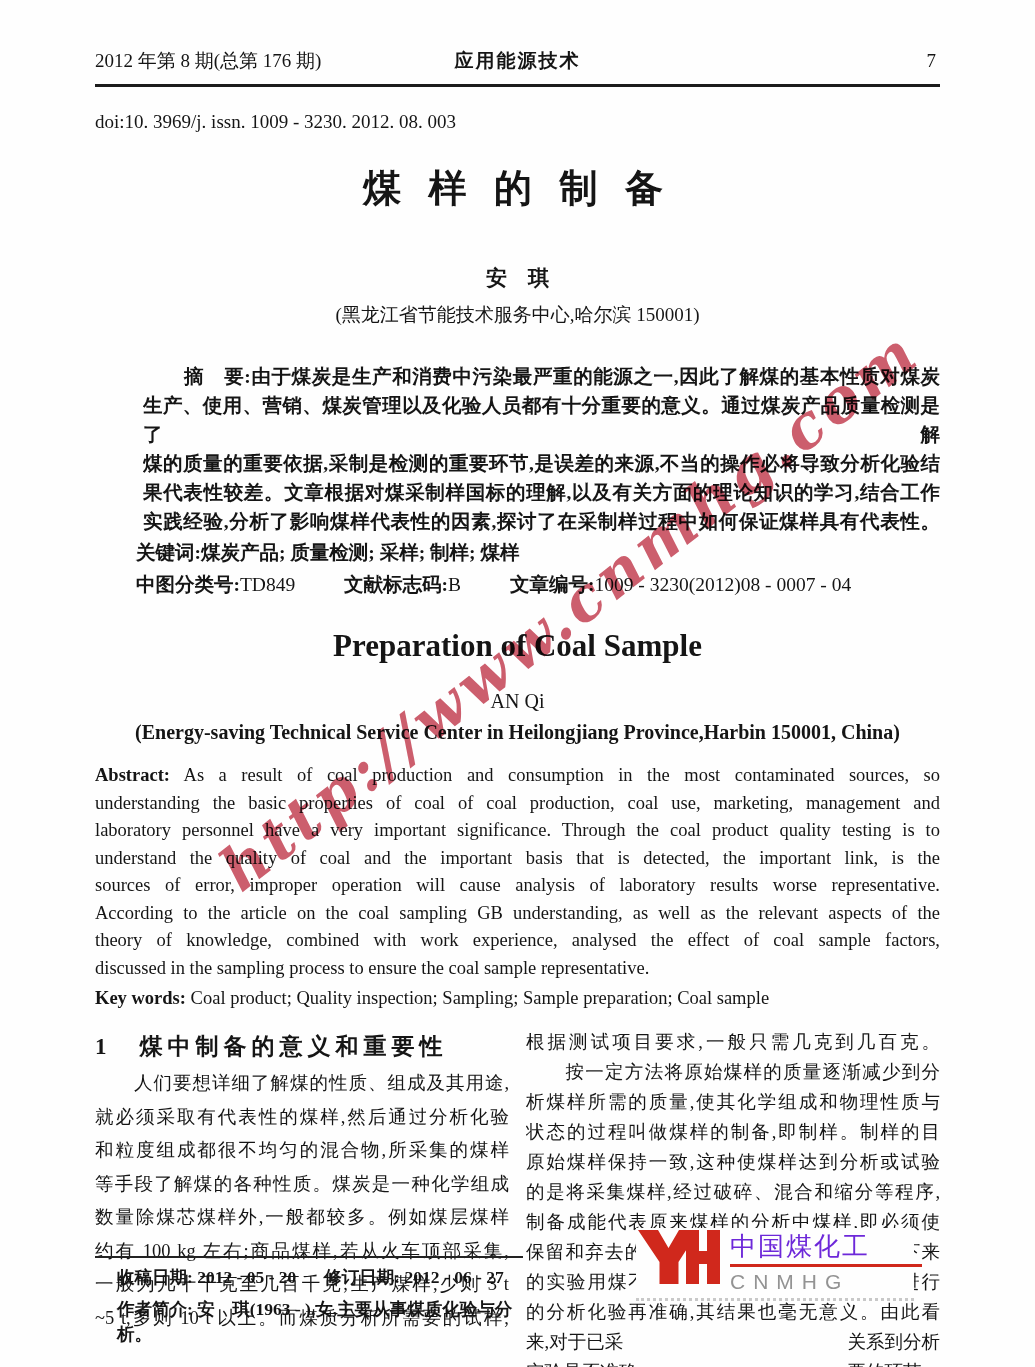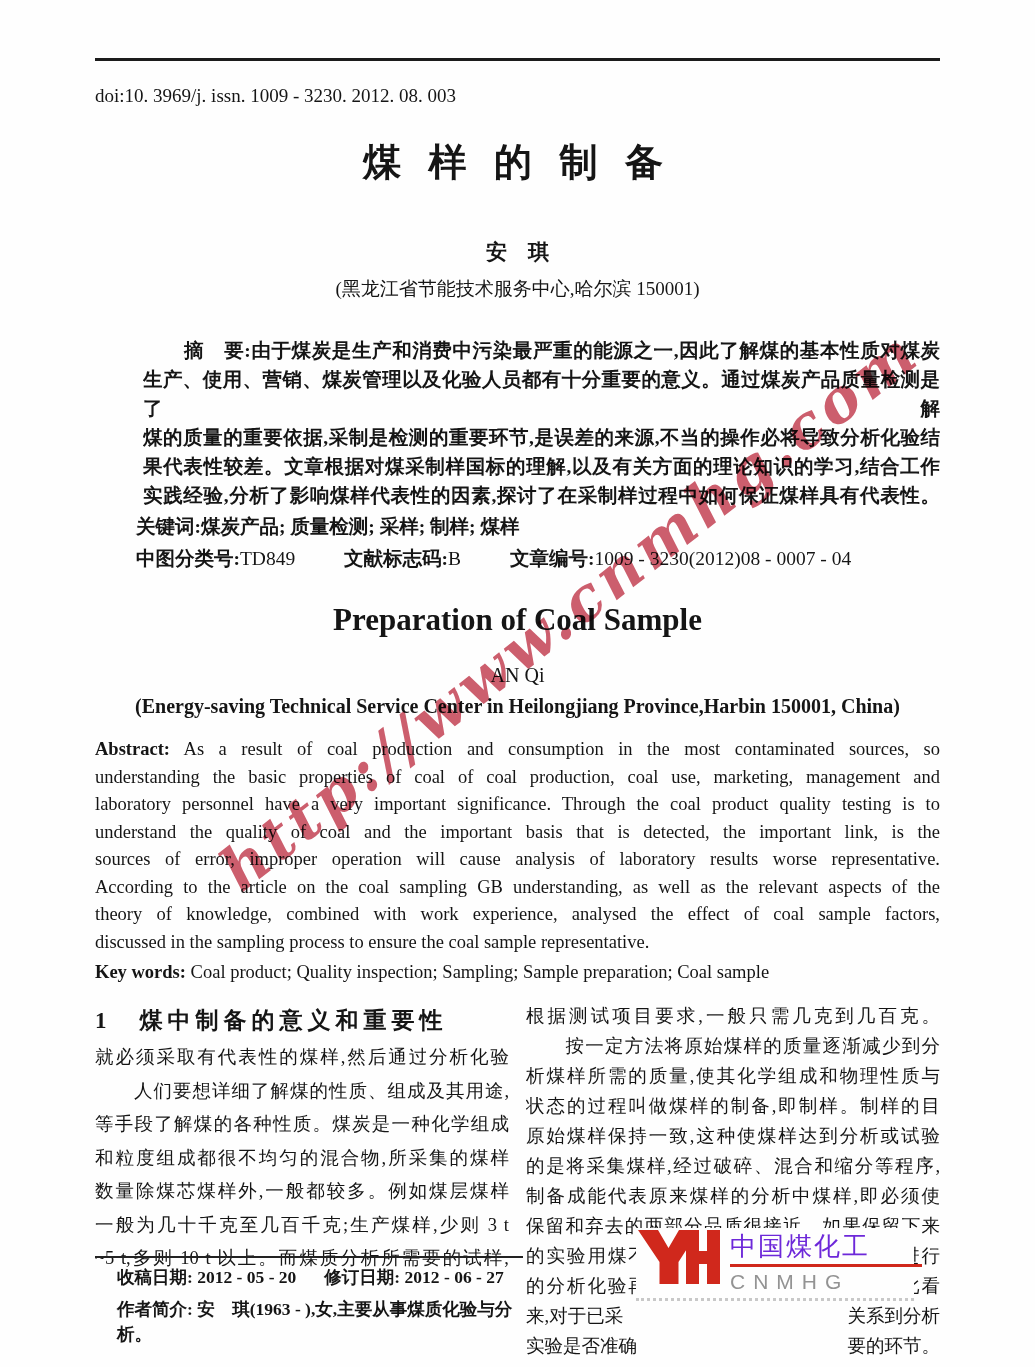--- a/index.html
+++ b/index.html
@@ -73,20 +73,25 @@
 </style>
 </head>
 <body>
 
 <div class="page">
 
   <div class="watermark">http://www.cnmhg.com</div>
 
   <div class="content">
 
+    <div class="hdr">
+      <span>2012 年第 8 期(总第 176 期)</span>
+      <span class="hc">应用能源技术</span>
+      <span class="hr">7</span>
+    </div>
     <div class="rule"></div>
 
     <div class="doi">doi:10. 3969/j. issn. 1009 - 3230. 2012. 08. 003</div>
 
     <h1 class="title-cn">煤 样 的 制 备</h1>
     <div class="author-cn">安　琪</div>
     <div class="affil-cn">(黑龙江省节能技术服务中心,哈尔滨 150001)</div>
 
     <div class="abs-cn">
       <div class="line first"><span class="lbl">摘　要:</span><span>由于煤炭是生产和消费中污染最严重的能源之一,因此了解煤的基本性质对煤炭</span></div>
@@ -117,25 +122,26 @@
       <div class="line">According to the article on the coal sampling GB understanding, as well as the relevant aspects of the</div>
       <div class="line">theory of knowledge, combined with work experience, analysed the effect of coal sample factors,</div>
       <div class="line noj">discussed in the sampling process to ensure the coal sample representative.</div>
     </div>
 
     <div class="kw-en"><span class="lbl">Key words:</span> <span>Coal product; Quality inspection; Sampling; Sample preparation; Coal sample</span></div>
 
     <div class="cols">
       <div class="col colL">
         <div class="sec-h">1　煤中制备的意义和重要性</div>
+        <div class="bl">　　人们要想详细了解煤的性质、组成及其用途,</div>
         <div class="bl">就必须采取有代表性的煤样,然后通过分析化验</div>
-        <div class="bl">　　人们要想详细了解煤的性质、组成及其用途,</div>
+        <div class="bl">和粒度组成都很不均匀的混合物,所采集的煤样</div>
         <div class="bl">等手段了解煤的各种性质。煤炭是一种化学组成</div>
-        <div class="bl">和粒度组成都很不均匀的混合物,所采集的煤样</div>
         <div class="bl">数量除煤芯煤样外,一般都较多。例如煤层煤样</div>
+        <div class="bl">约有 100 kg 左右;商品煤样,若从火车顶部采集,</div>
         <div class="bl">一般为几十千克至几百千克;生产煤样,少则 3 t</div>
         <div class="bl">~5 t,多则 10 t 以上。而煤质分析所需要的试样,</div>
       </div>
       <div class="col colR">
         <div class="bl">根据测试项目要求,一般只需几克到几百克。</div>
         <div class="bl">　　按一定方法将原始煤样的质量逐渐减少到分</div>
         <div class="bl">析煤样所需的质量,使其化学组成和物理性质与</div>
         <div class="bl">状态的过程叫做煤样的制备,即制样。制样的目</div>
         <div class="bl">原始煤样保持一致,这种使煤样达到分析或试验</div>
         <div class="bl">的是将采集煤样,经过破碎、混合和缩分等程序,</div>

